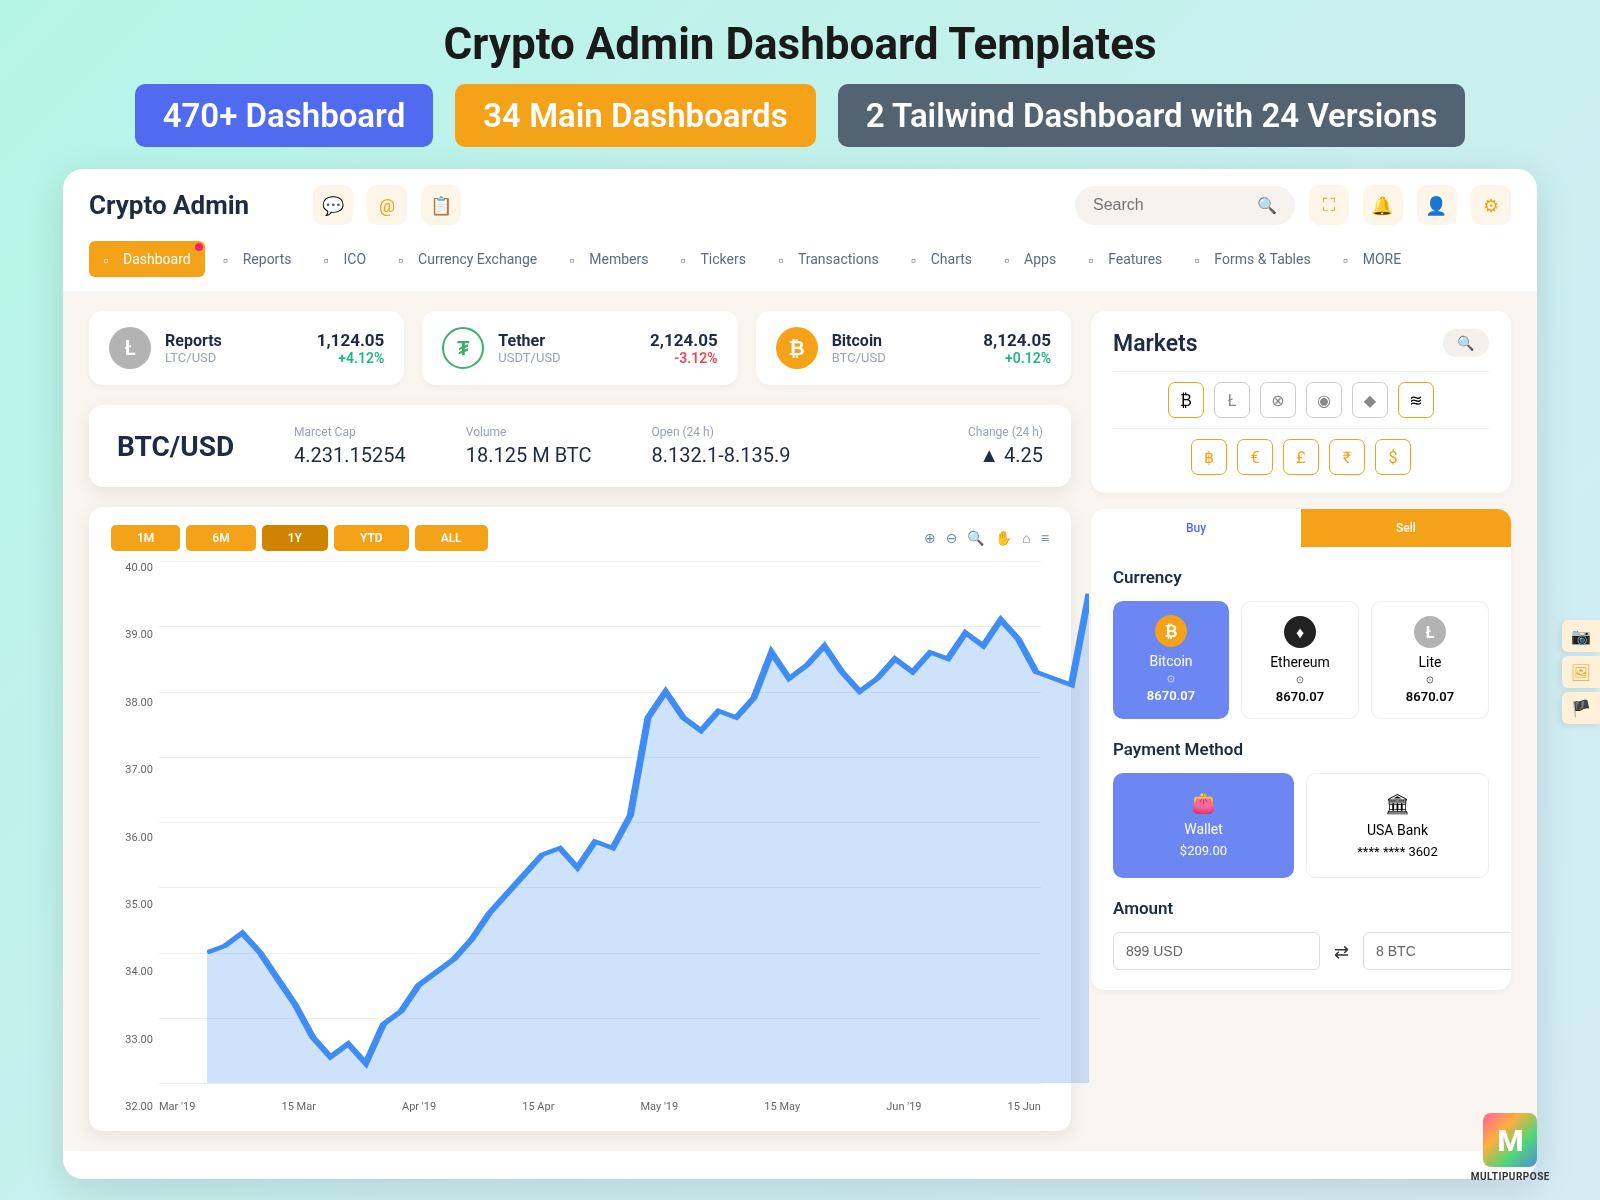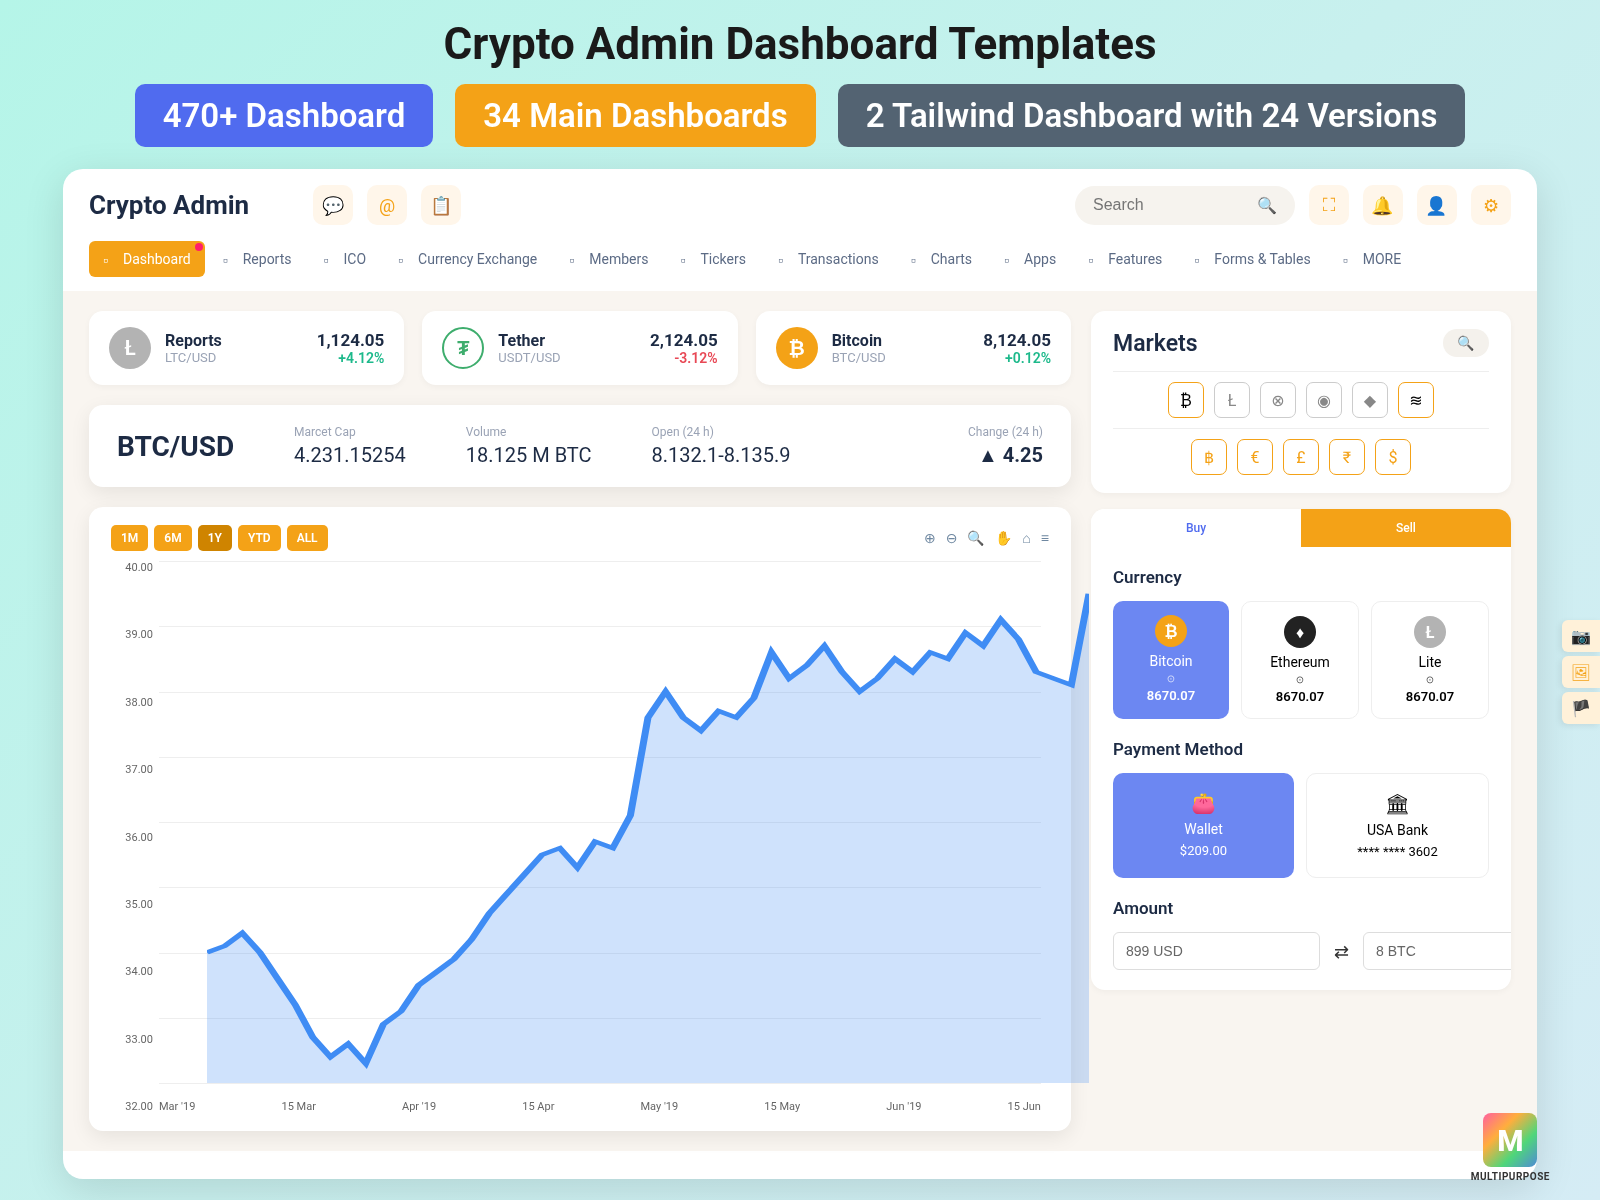--- a/index.html
+++ b/index.html
@@ -50,25 +50,25 @@
 .tick-change { font-size: 14px; font-weight: 600; }
 .pos { color: #1db98b; }
 .neg { color: #e84855; }
 .main-stats {
   background: #fff; border-radius: 14px; padding: 20px 28px; display: flex; align-items: center; gap: 60px;
   box-shadow: 0 6px 20px rgba(0,0,0,0.08);
 }
 .pair-title { font-size: 28px; font-weight: 700; color: #1d2b44; }
 .stat-block .stat-label { font-size: 12px; color: #9aa3b5; margin-bottom: 4px; }
 .stat-block .stat-val { font-size: 20px; color: #1d2b44; }
-.change-val { color: #1db98b; font-weight: 700; }
+.change-val { color: #1db98b; font-weight: 400; }
 .change-block { margin-left: auto; text-align: right; }
 .chart-card { background: #fff; border-radius: 14px; padding: 18px 22px; flex: 1; box-shadow: 0 6px 20px rgba(0,0,0,0.08); display: flex; flex-direction: column; }
 .range-btns { display: flex; gap: 6px; }
-.range-btn { background: #f4a217; color: #fff; font-size: 12px; font-weight: 600; padding: 6px 10px; border-radius: 5px; cursor: pointer; }
+.range-btn { background: #f4a217; color: #fff; font-size: 12px; font-weight: 600; padding: 6px 26px; border-radius: 5px; cursor: pointer; }
 .range-btn.active { background: #cf8400; }
 .chart-toolbar { margin-left: auto; display: flex; gap: 10px; color: #6f88a1; font-size: 14px; }
 .chart-head { display: flex; align-items: center; margin-bottom: 10px; }
 .chart-area { flex: 1; position: relative; }
 .y-axis { position: absolute; left: 0; top: 0; height: 100%; width: 48px; display: flex; flex-direction: column; justify-content: space-between; font-size: 11px; color: #666; text-align: right; padding-right: 6px; }
 .grid-area { position: absolute; left: 48px; right: 8px; top: 0; bottom: 30px; }
 .grid-line { position: absolute; left: 0; right: 0; height: 1px; background: #eee; }
 .x-axis { position: absolute; left: 48px; right: 8px; bottom: 0; display: flex; justify-content: space-between; font-size: 11px; color: #666; }
 .line-svg { position: absolute; left: 48px; right: 8px; top: 0; bottom: 30px; }
 .markets-card, .buysell-card { background: #fff; border-radius: 14px; padding: 18px 22px; box-shadow: 0 2px 6px rgba(0,0,0,0.04); }

